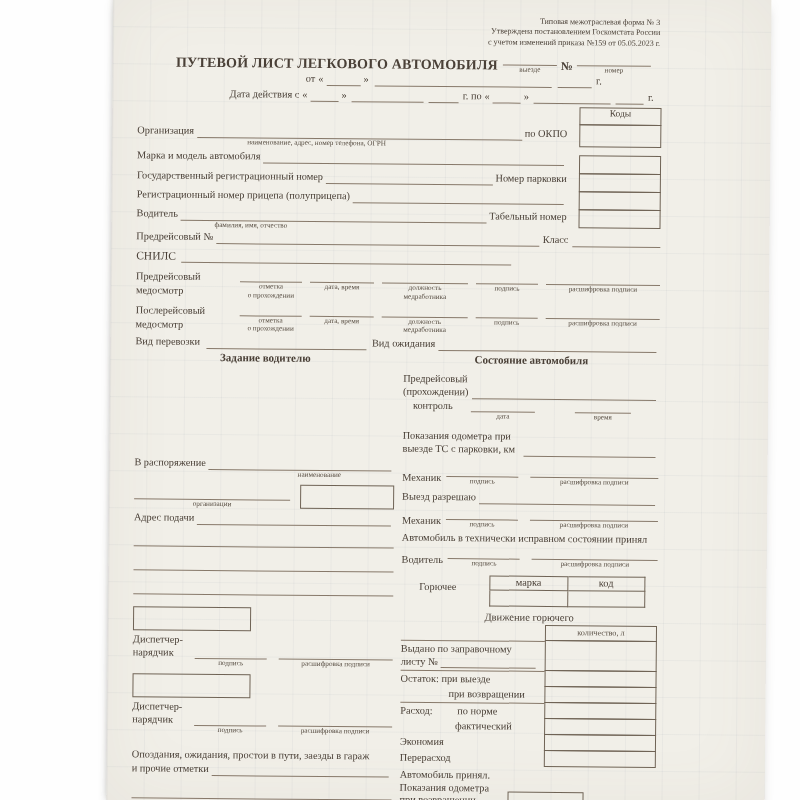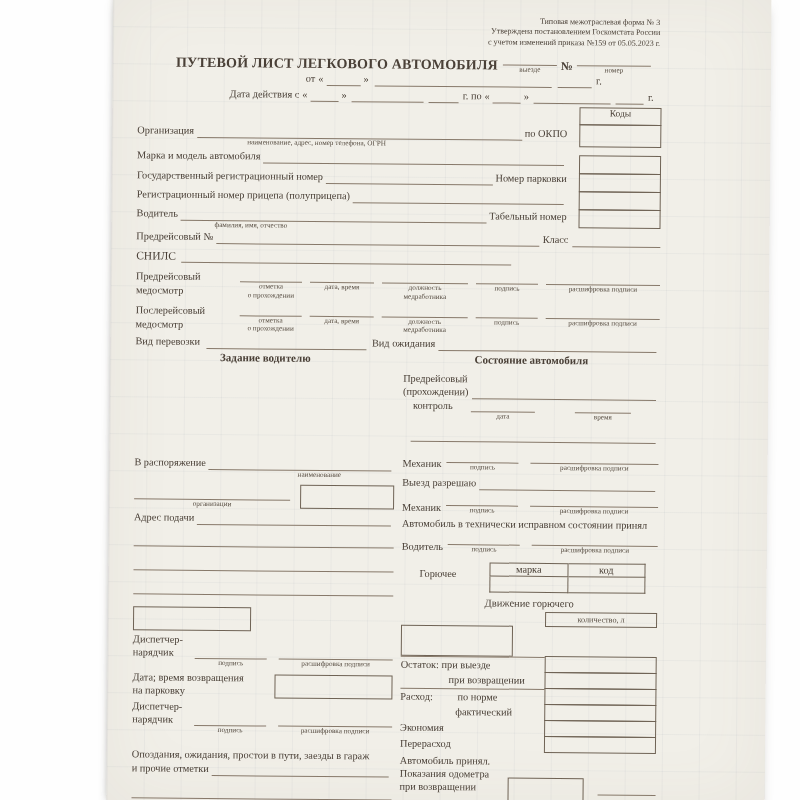--- a/index.html
+++ b/index.html
@@ -258,24 +258,20 @@
               <span class="l"></span>
               <span class="sub">подпись</span>
             </span>
         <span class="stk" style="flex:1;margin-left:12px;margin-top:13px">
               <span class="l"></span>
               <span class="sub">расшифровка подписи</span>
             </span>
       </div>
 
       <div class="rt" style="margin-top:5px">
-        <span style="flex:1">
-          <span style="display:block">Дата; время возвращения</span>
-          <span style="display:block">на парковку</span>
-        </span>
         <span class="box" style="width:116px;height:22px;margin-top:2px"></span>
       </div>
 
       <div class="rt" style="margin-top:3px">
         <span style="width:62px;flex:0 0 62px">
           <span style="display:block">Диспетчер-</span>
           <span style="display:block">нарядчик</span>
         </span>
         <span class="stk" style="width:72px;margin-top:13px">
               <span class="l"></span>
@@ -315,20 +311,24 @@
                 <span class="sub">дата</span>
               </span>
           <span class="stk" style="width:56px;margin-left:40px">
                 <span class="l"></span>
                 <span class="sub">время</span>
               </span>
         </div>
       </div>
 
       <div class="r" style="margin-top:10px">
+        <span>
+          <span style="display:block">Показания одометра при</span>
+          <span style="display:block">выезде ТС с парковки, км</span>
+        </span>
         <span class="fill" style="margin-left:8px"></span>
       </div>
 
       <div class="r" style="margin-top:9px">
         <span class="lbl">Механик</span>
         <span class="stk" style="width:72px;margin-left:5px">
               <span class="l"></span>
               <span class="sub">подпись</span>
             </span>
         <span class="stk" style="flex:1;margin-left:12px">
@@ -383,20 +383,27 @@
       </div>
 
       <div class="hdr" style="font-size:10.5px;margin-top:4px;font-weight:normal">Движение горючего</div>
 
       <div class="rt" style="margin-top:2px">
         <span class="ffl"></span>
         <span class="ff-cell sub" style="font-size:8.2px;padding:2px 0;text-align:center">количество, л</span>
       </div>
 
       <div class="rt">
+        <span class="ffl sep" style="padding-top:2px">
+          <span style="display:block">Выдано по заправочному</span>
+          <span class="r">
+            <span class="lbl">листу №</span>
+            <span class="fill"></span>
+          </span>
+        </span>
         <span class="ff-cell" style="height:31px"></span>
       </div>
       <div class="rt">
         <span class="ffl sep" style="padding-top:2px">Остаток: при выезде</span>
         <span class="ff-cell" style="height:17px"></span>
       </div>
       <div class="rt">
         <span class="ffl" style="padding-left:48px;padding-top:2px">при возвращении</span>
         <span class="ff-cell" style="height:17px"></span>
       </div>

